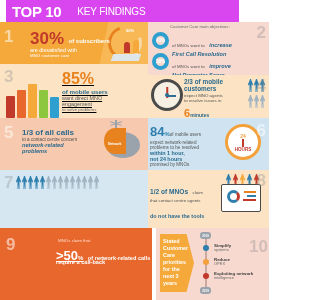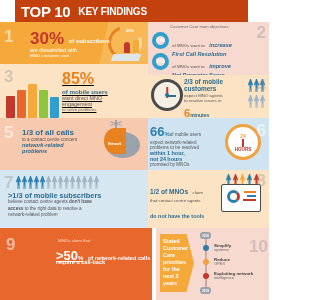--- a/index.html
+++ b/index.html
@@ -6,31 +6,31 @@
   body {
     width:269px; height:300px;
     font-family:"Liberation Sans", sans-serif;
     background:#ffffff;
     overflow:hidden;
   }
   .poster { position:relative; width:269px; height:300px; overflow:hidden; }
 
   
   .header {
-    position:absolute; left:15px; top:0; width:233px; height:22px;
-    background:#c2410c;
+    position:absolute; left:6px; top:0; width:233px; height:22px;
+    background:#d946ef;
     display:flex; align-items:center;
   }
   .header .title-big {
     font-size:15px; font-weight:bold; color:#ffffff;
     letter-spacing:-0.3px; margin-left:6px; line-height:1;
   }
   .header .title-small {
-    font-size:10px; font-weight:bold; color:#ffffff;
-    margin-left:8px; letter-spacing:-0.2px;
+    font-size:10px; font-weight:normal; color:#ffffff;
+    margin-left:16px; letter-spacing:-0.2px;
   }
 
   
   .panel { position:absolute; overflow:hidden; }
   .num {
     position:absolute; font-size:17px; font-weight:bold;
     color:rgba(255,255,255,0.55); line-height:1; z-index:3;
   }
   .num.dark { color:rgba(140,140,140,0.35); }
 
@@ -305,21 +305,21 @@
   </div>
 
   <div class="panel" id="p6">
     <span class="num" style="right:3px;top:4px;">6</span>
     <div class="clock24">
       <span class="n24">24</span>
       <div style="width:1.5px;height:8px;background:#c0392b;"></div>
       <span class="hrs">HOURS</span>
     </div>
     <div class="txt">
-      <span class="big">66</span><span class="big ps">%</span><span class="l1">of mobile users</span>
+      <span class="big">84</span><span class="big ps">%</span><span class="l1">of mobile users</span>
       <div class="l1">expect network-related</div>
       <div class="l1">problems to be resolved</div>
       <div class="l2">within 1 hour,</div>
       <div class="l2">not 24 hours</div>
       <div class="l1">promised by MNOs</div>
     </div>
   </div>
 
   <div class="panel" id="p7">
     <span class="num dark" style="left:4px;top:4px;">7</span>
@@ -331,32 +331,20 @@
         <div class="manfig on"></div>
       <div class="manfig"></div>
         <div class="manfig"></div>
         <div class="manfig"></div>
       <div class="manfig"></div>
         <div class="manfig"></div>
         <div class="manfig"></div>
       <div class="manfig"></div>
         <div class="manfig"></div>
         <div class="manfig"></div>
-    </div>
-    <div class="txt">
-      <div class="l1">&gt;1/3 of mobile subscribers</div>
-      <div class="l2">
-        <span>believe contact centre agents</span>
-        <b>don't have</b>
-      </div>
-      <div class="l2">
-        <b>access</b>
-        <span>to the right data to resolve a</span>
-      </div>
-      <div class="l2">network-related problem</div>
     </div>
   </div>
 
   <div class="panel" id="p8">
     <span class="num dark" style="right:3px;top:2px;">8</span>
     <div style="position:absolute;right:10px;top:4px;display:flex;gap:2px;">
       <div class="manfig on"></div>
         <div class="manfig" style="background:#c0392b;"></div>
       <div class="manfig" style="background:#f4a93a;"></div>
         <div class="manfig on"></div>

